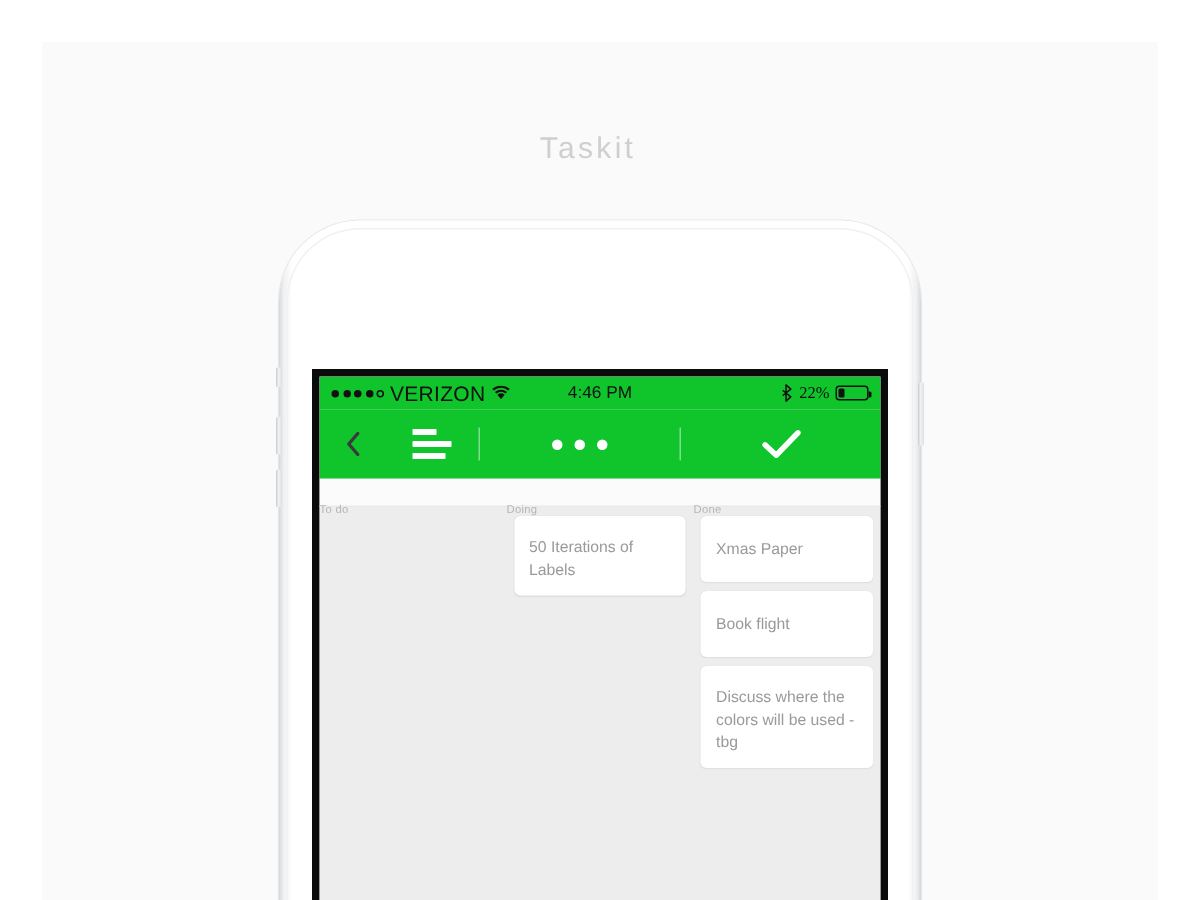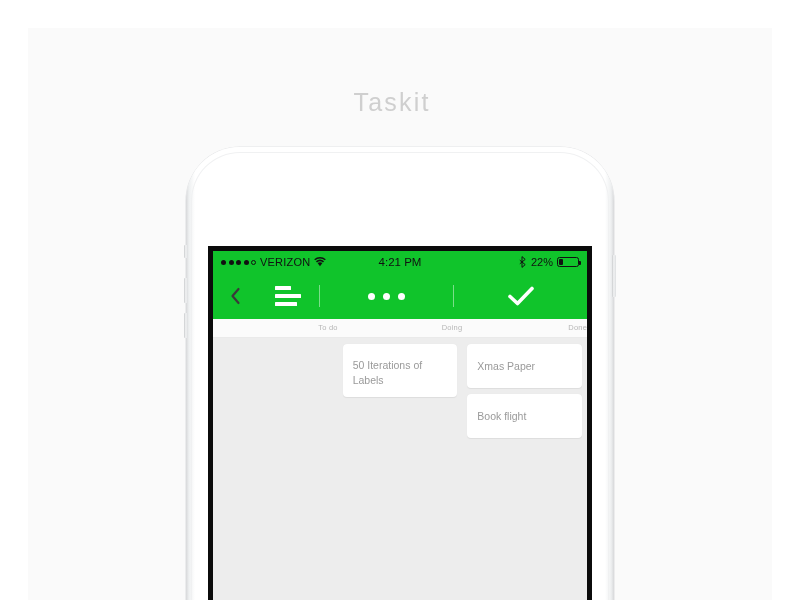--- a/index.html
+++ b/index.html
@@ -27,21 +27,21 @@
     width: 744px; height: 572px;
     background: #fafafa;
   }
 
   
   #app-title {
     position: absolute;
     left: 0; top: 88px;
     width: 784px;
     text-align: center;
-    font-size: 25px;
+    font-size: 20px;
     letter-spacing: 2.2px;
     color: #cfcfcf;
     font-weight: 400;
     user-select: none;
   }
 
   
   #phone {
     position: absolute;
     left: 186px;
@@ -128,35 +128,35 @@
   #signal-dots { display: flex; align-items: center; gap: 2.5px; }
   .sig-dot {
     width: 5px; height: 5px; border-radius: 50%;
     background: #111111;
   }
   .sig-dot.hollow {
     background: transparent;
     border: 1px solid #111111;
     width: 3px; height: 3px;
   }
-  #carrier-name { font-size: 11px; letter-spacing: 0.2px; }
+  #carrier-name { font-size: 14px; letter-spacing: 0.2px; }
   #wifi-icon { display: block; }
   #status-time {
     position: absolute;
     left: 0; right: 0;
     text-align: center;
     font-size: 11.5px;
     font-weight: 500;
     pointer-events: none;
   }
   #status-right {
     margin-left: auto;
     display: flex; align-items: center; gap: 4px;
   }
-  #battery-pct { font-size: 11px; }
+  #battery-pct { font-size: 11px; font-family: Liberation Serif, serif; }
   #battery-icon {
     position: relative;
     width: 22px; height: 10px;
     border: 1px solid #111111;
     border-radius: 2.5px;
     box-sizing: border-box;
     padding: 1px;
   }
   #battery-fill {
     height: 100%;
@@ -206,25 +206,26 @@
 
   
   #column-headers {
     display: flex;
     height: 18px;
     background: #fbfbfb;
     border-bottom: 1px solid #eaeaea;
   }
   .col-header {
     flex: 1;
-    text-align: right;
+    text-align: left;
     font-size: 7.5px;
     color: #b6b6b6;
     line-height: 18px;
     letter-spacing: 0.2px;
+    margin-top: 12px;
   }
 
   
   #board {
     display: flex;
     height: calc(100% - 22px - 46px - 19px);
     background: #ededed;
     padding-top: 6px;
     box-sizing: border-box;
   }
@@ -284,21 +285,21 @@
                 <span class="sig-dot hollow"></span>
               </div>
             <span id="carrier-name">VERIZON</span>
             <svg id="wifi-icon" width="12" height="10" viewBox="0 0 12 10">
               <path d="M6 9.2 L3.6 6.1 A3.9 3.9 0 0 1 8.4 6.1 Z" fill="#111"></path>
               <path d="M1.9 4.3 A6.3 6.3 0 0 1 10.1 4.3 L9.0 5.4 A4.8 4.8 0 0 0 3.0 5.4 Z" fill="#111"></path>
               <path d="M0.2 2.3 A8.7 8.7 0 0 1 11.8 2.3 L10.8 3.3 A7.3 7.3 0 0 0 1.2 3.3 Z" fill="#111"></path>
             </svg>
           </div>
 
-          <div id="status-time">4:21 PM</div>
+          <div id="status-time">4:46 PM</div>
 
           <div id="status-right">
             <svg width="8" height="12" viewBox="0 0 8 12">
               <path d="M3 0.6 L6.2 3.4 L3 6 L3 0.6 Z M3 6 L6.2 8.6 L3 11.4 L3 6 Z M3 6 L0.8 4.2 M3 6 L0.8 7.8" stroke="#111" stroke-width="1" fill="none" stroke-linejoin="round"></path>
             </svg>
             <span id="battery-pct">22%</span>
             <div id="battery-icon">
               <div id="battery-fill" style="width: 22%;"></div>
               <div id="battery-tip"></div>
             </div>
@@ -349,20 +350,21 @@
 
           <div class="board-column"></div>
 
           <div class="board-column">
             <div class="task-card tall">50 Iterations of Labels</div>
           </div>
 
           <div class="board-column">
             <div class="task-card tall2">Xmas Paper</div>
             <div class="task-card tall2">Book flight</div>
+            <div class="task-card tall">Discuss where the colors will be used -tbg</div>
           </div>
 
         </div>
 
       </div>
     </div>
   </div>
 </div>
 
 </body></html>

